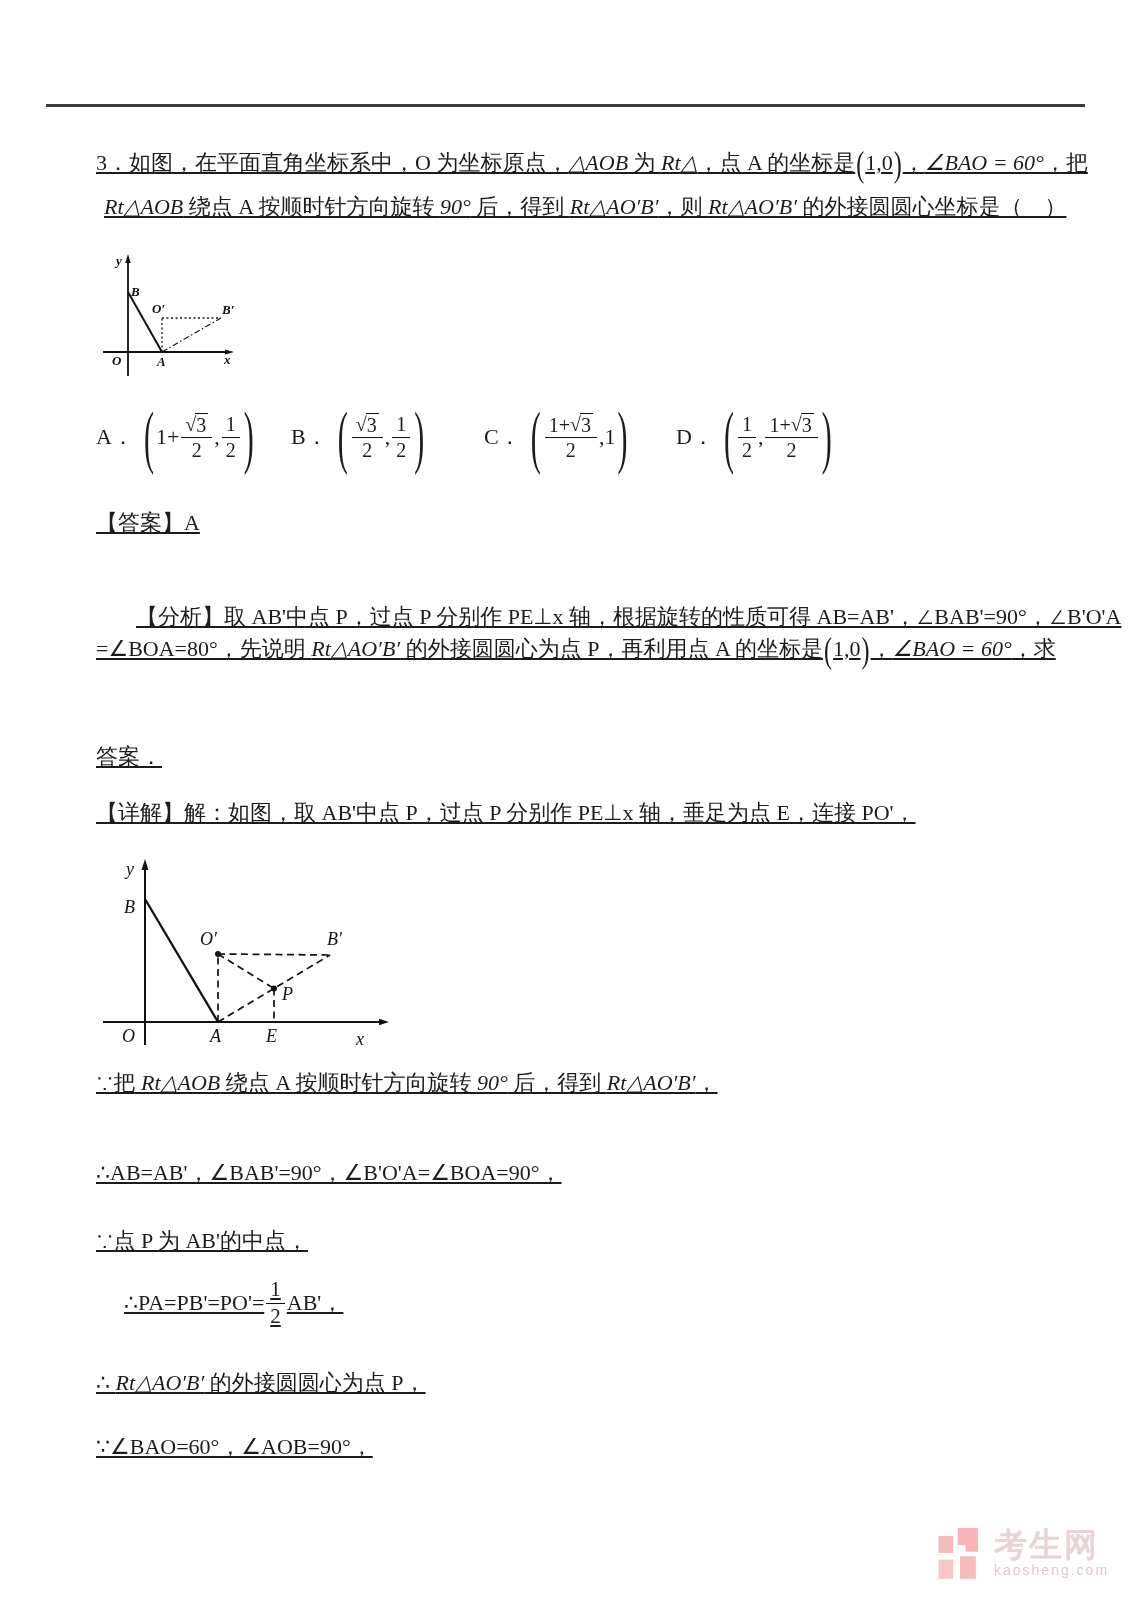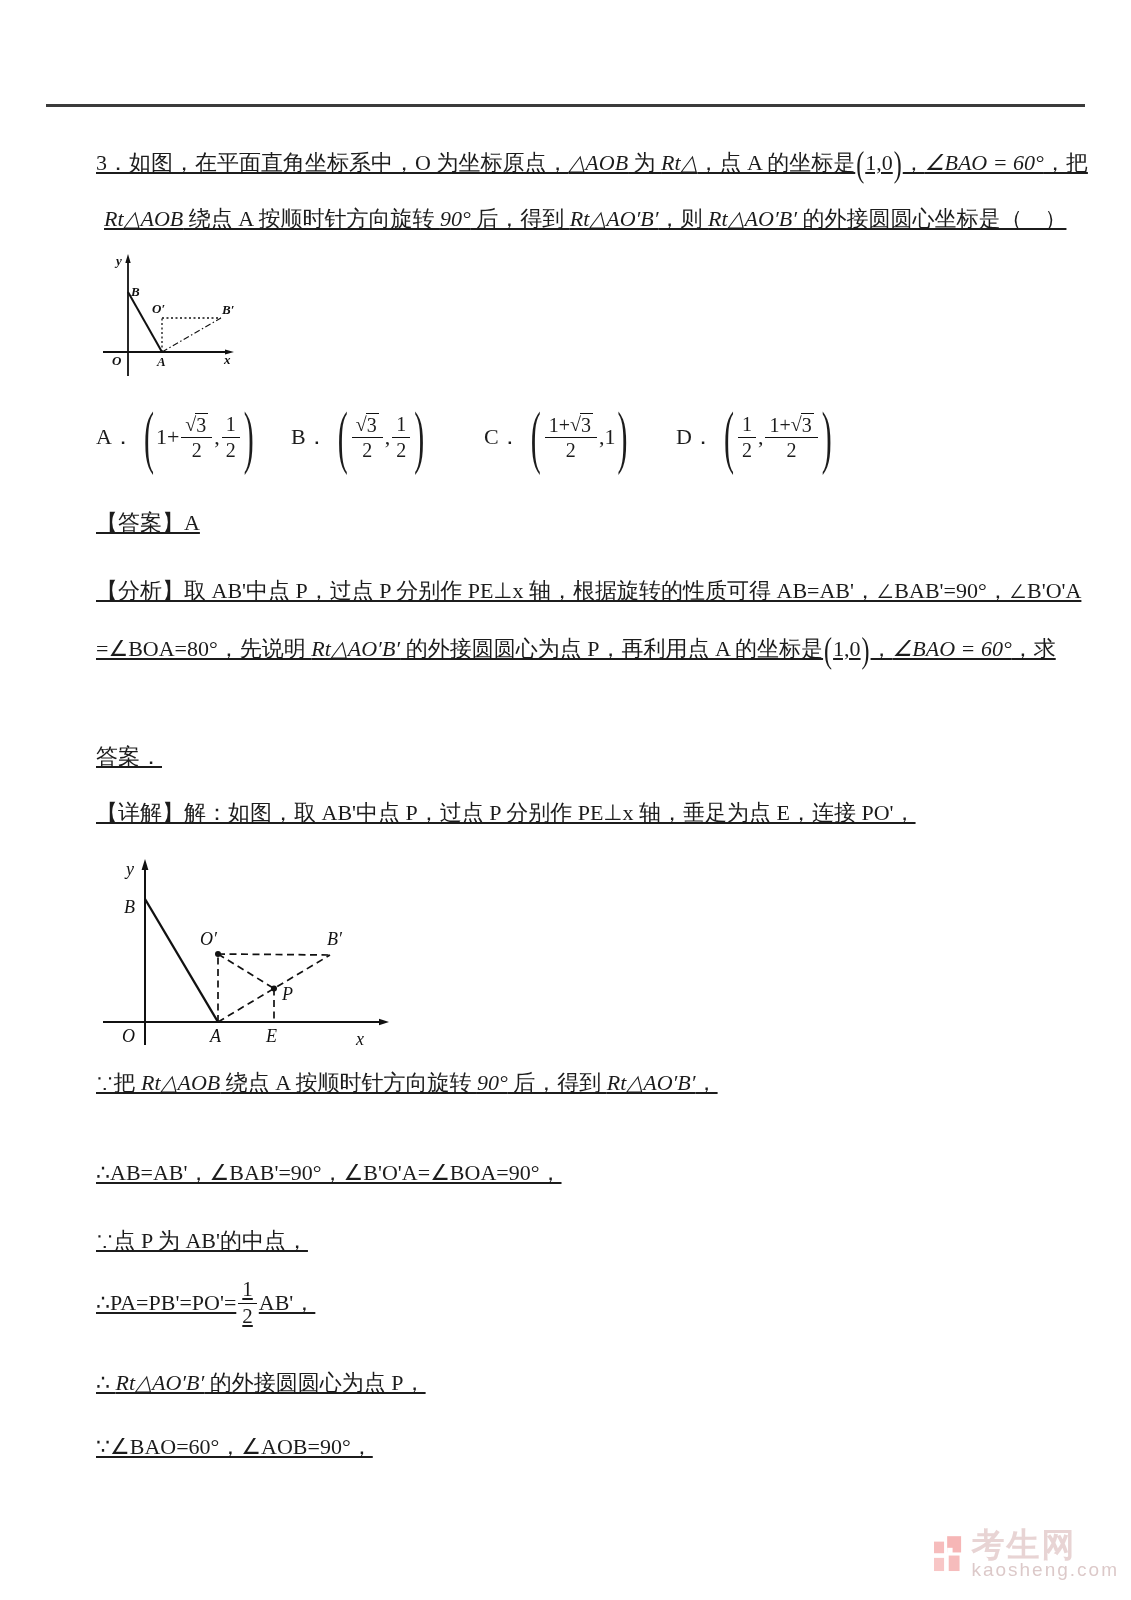--- a/index.html
+++ b/index.html
@@ -23,42 +23,42 @@
   .frac .den{display:inline-block;padding:1px 4px 0 4px;}
   
   .sqrt{display:inline-flex;align-items:flex-start;white-space:nowrap;}
   .sqrt .rsign{display:inline-block;transform:translateY(0px);}
   .sqrt .rad{display:inline-block;border-top:1.7px solid #111;padding:0 2px 0 1px;margin-left:-1px;}
   
   .opt{position:absolute;top:395px;height:84px;display:flex;align-items:center;font-size:22px;}
   .opt .olabel{margin-right:8px;}
   .opt .omath{display:inline-flex;align-items:center;}
   
-  .fline{display:flex;align-items:center;white-space:nowrap;}
+  .fline{display:flex;align-items:center;white-space:nowrap;margin-left:28px;}
   .fline .frac{font-size:21px;}
   
   .fig{position:absolute;}
   .fig text{font-family:"Liberation Serif",serif;font-style:italic;fill:#111;}
   
   #watermark{position:absolute;left:934px;top:1528px;width:185px;height:64px;display:flex;align-items:flex-start;}
   #wm-text{margin-left:8px;display:flex;flex-direction:column;}
   #wm-brand{font-size:33px;line-height:34px;font-weight:700;color:#e8d4d4;letter-spacing:2px;
             font-family:"Liberation Sans",sans-serif;}
-  #wm-domain{font-size:19px;line-height:16px;color:#dcc9c9;letter-spacing:2px;
+  #wm-domain{font-size:14px;line-height:16px;color:#dcc9c9;letter-spacing:2px;
              font-family:"Liberation Sans",sans-serif;}
 </style>
 </head>
 <body>
 
 <div id="page">
 
   <div class="rule"></div>
 
   <div class="tline" style="top:148px;"><span>3．如图，在平面直角坐标系中，O 为坐标原点，</span><i class="mi">△AOB</i><span> 为 </span><i class="mi">Rt△</i><span>，点 A 的坐标是</span><span class="bp">(</span><span>1,0</span><span class="bp">)</span><span>，</span><i class="mi">∠BAO = 60°</i><span>，把</span></div>
-  <div class="tline" style="top:204px;left:104px;"><i class="mi">Rt△AOB</i><span> 绕点 A 按顺时针方向旋转 </span><i class="mi">90°</i><span> 后，得到 </span><i class="mi">Rt△AO′B′</i><span>，则 </span><i class="mi">Rt△AO′B′</i><span> 的外接圆圆心坐标是（　）</span></div>
+  <div class="tline" style="top:192px;left:104px;"><i class="mi">Rt△AOB</i><span> 绕点 A 按顺时针方向旋转 </span><i class="mi">90°</i><span> 后，得到 </span><i class="mi">Rt△AO′B′</i><span>，则 </span><i class="mi">Rt△AO′B′</i><span> 的外接圆圆心坐标是（　）</span></div>
 
   <svg class="fig" style="left:100px;top:252px;" width="150" height="128" viewBox="0 0 150 128">
 
     <line x1="28" y1="9" x2="28" y2="124" stroke="#111" stroke-width="1.8"></line>
     <polygon points="28,2 25.3,11 30.7,11" fill="#111"></polygon>
     <line x1="3" y1="100" x2="129" y2="100" stroke="#111" stroke-width="1.8"></line>
     <polygon points="134,100 125,97.4 125,102.6" fill="#111"></polygon>
 
     <line x1="28" y1="40" x2="62" y2="100" stroke="#111" stroke-width="2"></line>
 
@@ -163,21 +163,21 @@
           <span class="den"><span>2</span></span>
         </span>
         <span class="bp2">)</span>
       </span>
   </div>
 
   <div class="tline" style="top:508px;text-align:center;">
     <span>【答案】</span><span>A</span>
   </div>
 
-  <div class="tline" style="top:576px;"><span>【分析】取 AB'中点 P，过点 P 分别作 PE⊥x 轴，根据旋转的性质可得 AB=AB'，∠BAB'=90°，∠B'O'A</span></div>
+  <div class="tline" style="top:602px;margin-left:40px;"><span>【分析】取 AB'中点 P，过点 P 分别作 PE⊥x 轴，根据旋转的性质可得 AB=AB'，∠BAB'=90°，∠B'O'A</span></div>
   <div class="tline" style="top:634px;"><span>=∠BOA=80°，先说明 </span><i class="mi">Rt△AO′B′</i><span> 的外接圆圆心为点 P，再利用点 A 的坐标是</span><span class="bp">(</span><span>1,0</span><span class="bp">)</span><span>，</span><i class="mi">∠BAO = 60°</i><span>，求</span></div>
   <div class="tline" style="top:742px;"><span>答案．</span></div>
 
   <div class="tline" style="top:798px;"><span>【详解】解：如图，取 AB'中点 P，过点 P 分别作 PE⊥x 轴，垂足为点 E，连接 PO'，</span></div>
 
   <svg class="fig" style="left:100px;top:853px;" width="300" height="195" viewBox="0 0 300 195">
 
     <line x1="45" y1="14" x2="45" y2="192" stroke="#111" stroke-width="2"></line>
     <polygon points="45,6 41.6,17 48.4,17" fill="#111"></polygon>
     <line x1="3" y1="169" x2="283" y2="169" stroke="#111" stroke-width="2"></line>

